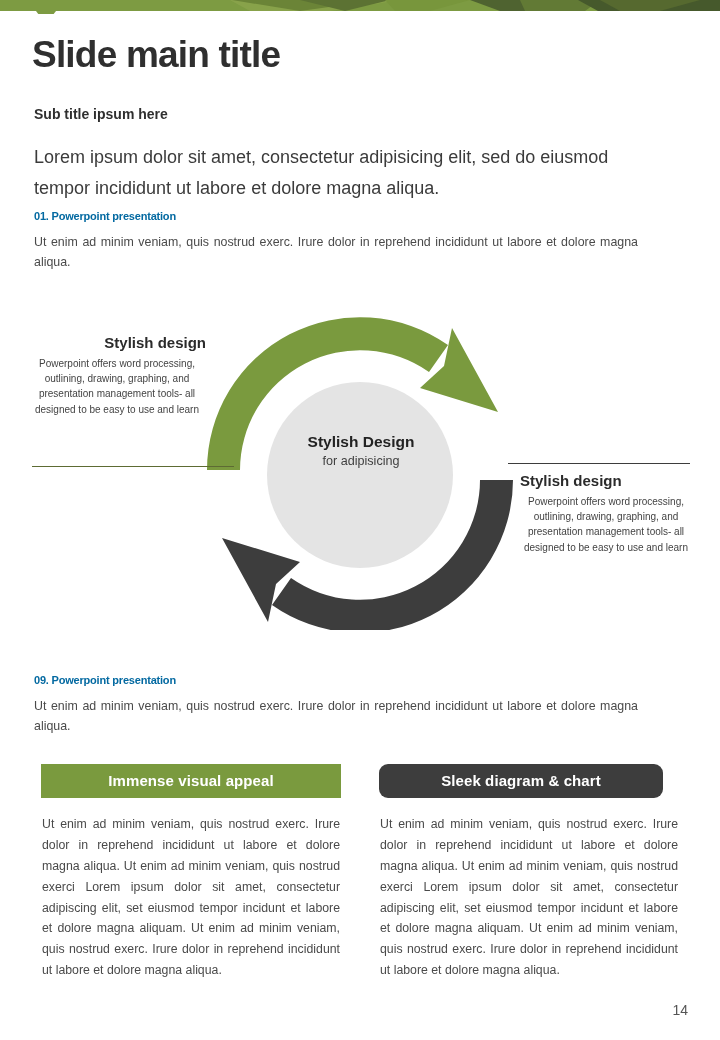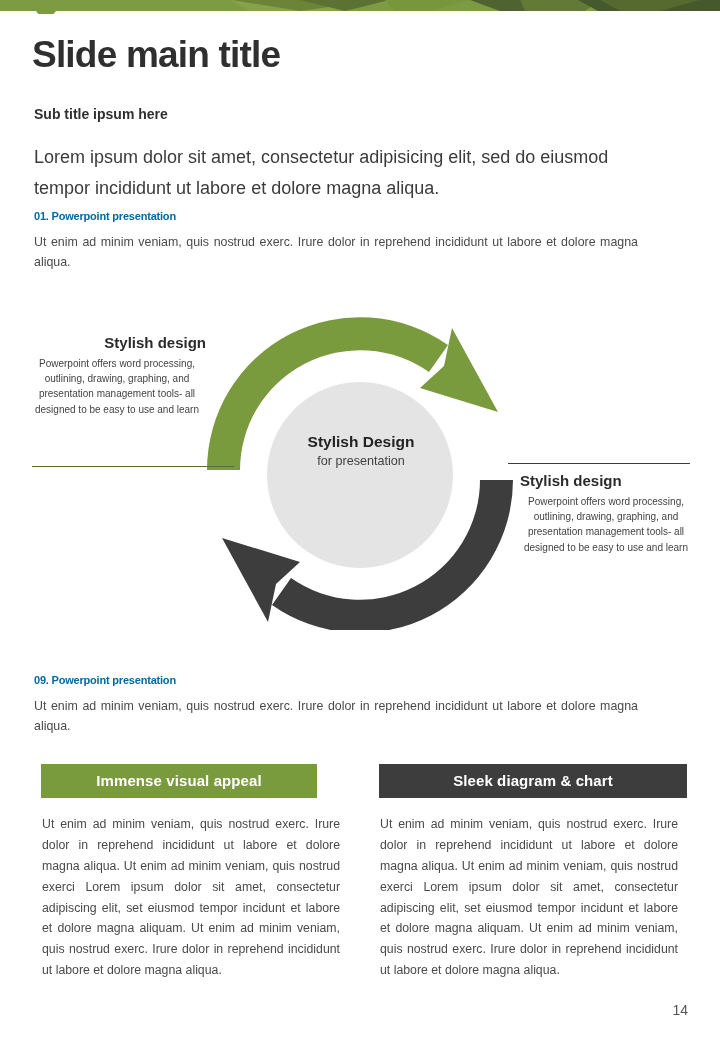--- a/index.html
+++ b/index.html
@@ -144,22 +144,22 @@
   .col-header {
     position: absolute;
     height: 34px;
     line-height: 34px;
     text-align: center;
     color: #ffffff;
     font-size: 15px;
     font-weight: bold;
     letter-spacing: 0.1px;
   }
-  #col1-header { left: 41px;  top: 764px; width: 276px; background: #7a9a3e; }
-  #col2-header { left: 379px; top: 764px; width: 308px; background: #3d3d3d; }
+  #col1-header { left: 41px;  top: 764px; width: 300px; background: #7a9a3e; }
+  #col2-header { left: 379px; top: 764px; width: 284px; background: #3d3d3d; border-radius: 9px; }
 
   .col-body {
     position: absolute;
     font-size: 12.3px;
     line-height: 1.7;
     color: #4a4a4a;
     text-align: justify;
     width: 298px;
   }
   #col1-body { left: 42px;  top: 814px; }
@@ -219,21 +219,21 @@
                L 291,278
                A 120,120 0 0 0 480,180
                Z" fill="#3d3d3d"></path>
       <polygon points="268,322 222,238 300,262 276,284" fill="#3d3d3d"></polygon>
     </g>
   </svg>
 </div>
 
 <div class="center-label">
   <div class="center-title">Stylish Design</div>
-  <div class="center-sub">for presentation</div>
+  <div class="center-sub">for adipisicing</div>
 </div>
 
 <div id="callout-left">
   <div class="callout-title">Stylish design</div>
   <div class="callout-body">Powerpoint offers word processing, outlining, drawing, graphing, and presentation management tools- all designed to be easy to use and learn</div>
 </div>
 <div class="rule" id="rule-left"></div>
 
 <div id="callout-right">
   <div class="callout-title">Stylish design</div>

